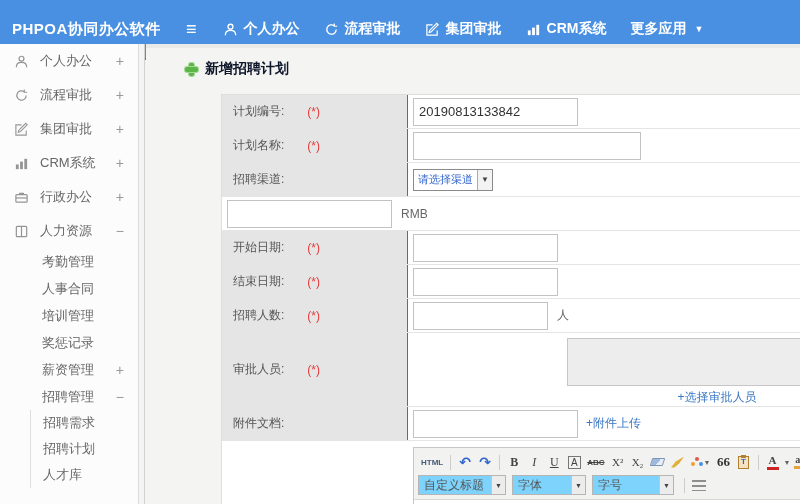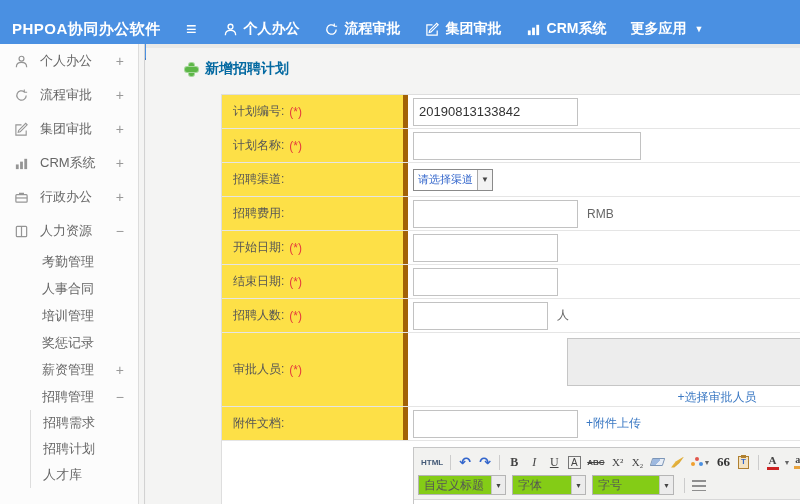--- a/index.html
+++ b/index.html
@@ -35,28 +35,28 @@
 
   
   .content { position:absolute; top:44px; left:146px; right:0; bottom:0; background:#f4f4f3; }
   .content::before { content:""; display:block; height:4px; background:#e9e9e7; }
   .page-title { display:flex; align-items:center; margin:12px 0 0 39px; }
   .plus-icon { position:relative; width:13px; height:13px; margin-right:7px; }
   .plus-icon::before, .plus-icon::after { content:""; position:absolute; background:#5cb646;
     border-radius:2px; box-shadow:0 0 0 1px #a5d69a; }
   .plus-icon::before { left:4px; top:0; width:5px; height:13px; }
   .plus-icon::after  { left:0; top:4px; width:13px; height:5px; }
-  .page-title h1 { font-size:14px; color:#0369a1; font-weight:bold; }
+  .page-title h1 { font-size:14px; color:#0f172a; font-weight:bold; }
 
   
   .form-table { margin:16px 0 0 75px; width:800px; background:#fff;
     border-top:1px solid #dedede; border-left:1px solid #dedede; }
   .form-row { display:flex; border-bottom:1px solid #e5e5e5; min-height:34px; }
-  .cell-label { width:186px; flex:0 0 186px; background:#fde047; border-right:5px solid #a16207;
-    display:flex; align-items:center; padding-left:11px; color:#555; }
+  .cell-label { width:186px; flex:0 0 186px; background:#e5e5e5; border-right:1px solid #a16207;
+    display:flex; align-items:center; padding-left:11px; color:#555;gap:18px; }
   .req { color:#e53c3c; margin-left:5px; }
   .cell-value { flex:1; display:flex; align-items:center; padding-left:5px; }
   .txt-input { height:28px; border:1px solid #c2c2c2; background:#fff; padding:0 5px;
     font-size:13px; color:#333; font-family:inherit; }
   .w165 { width:165px; } .w228 { width:228px; } .w145 { width:145px; } .w135 { width:135px; }
   .suffix { margin-left:9px; color:#666; font-size:12px; }
   .link { color:#3a78c3; text-decoration:none; font-size:12px; cursor:pointer; }
 
   
   .channel-select { display:inline-flex; align-items:stretch; border:1px solid #8a8a8a;
@@ -103,21 +103,21 @@
   .paste-icon { position:relative; width:11px; height:13px; border:1px solid #b08030;
     background:#f3e3c3; display:flex; align-items:center; justify-content:center; }
   .paste-icon::before { content:""; position:absolute; top:-2px; left:2px; width:5px; height:3px;
     background:#b08030; }
   .paste-icon b { color:#3366cc; font-size:8px; line-height:1; }
   .color-btn { display:inline-flex; flex-direction:column; align-items:center; line-height:1; }
   .color-btn .cb-a { font-size:11px; font-weight:bold; font-family:"Liberation Serif",serif; }
   .color-btn .bar-red { width:12px; height:3px; background:#cc2222; margin-top:1px; }
   .color-btn .bar-yel { width:12px; height:3px; background:#e8a33d; margin-top:1px; }
   .ed-select { display:inline-flex; align-items:stretch; height:20px; border:1px solid #b5b5b5;
-    background:#84cc16; margin-right:6px; cursor:pointer; }
+    background:#7dd3fc; margin-right:6px; cursor:pointer; }
   .ed-select .es-text { display:flex; align-items:center; padding:0 5px; color:#555; font-size:12px; }
   .ed-select .es-arrow { width:14px; display:flex; align-items:center; justify-content:center;
     background:#ececec; border-left:1px solid #c5c5c5; font-size:7px; color:#444; }
   .es-w1 { width:88px; } .es-w2 { width:84px; } .es-w3 { width:74px; } .es-w4 { width:82px; }
   .ed-select .es-text { flex:1; }
   .align-icon { width:14px; height:11px;
     background:repeating-linear-gradient(to bottom,#8f8f8f 0 2px,transparent 2px 5px); }
   .ed-content { height:40px; background:#fff; }
 </style>
 </head>
@@ -304,23 +304,20 @@
       </div>
       <div class="cell-value">
         <div class="channel-select">
           <span class="sel-text">请选择渠道</span>
           <span class="sel-arrow">▼</span>
         </div>
       </div>
     </div>
 
     <div class="form-row">
-      <div class="cell-label">
-        <span>招聘费用:</span>
-      </div>
       <div class="cell-value">
         <input class="txt-input w165" type="text" style="">
         <span class="suffix">RMB</span>
       </div>
     </div>
 
     <div class="form-row">
       <div class="cell-label">
         <span>开始日期:</span>
         <span class="req">(*)</span>

